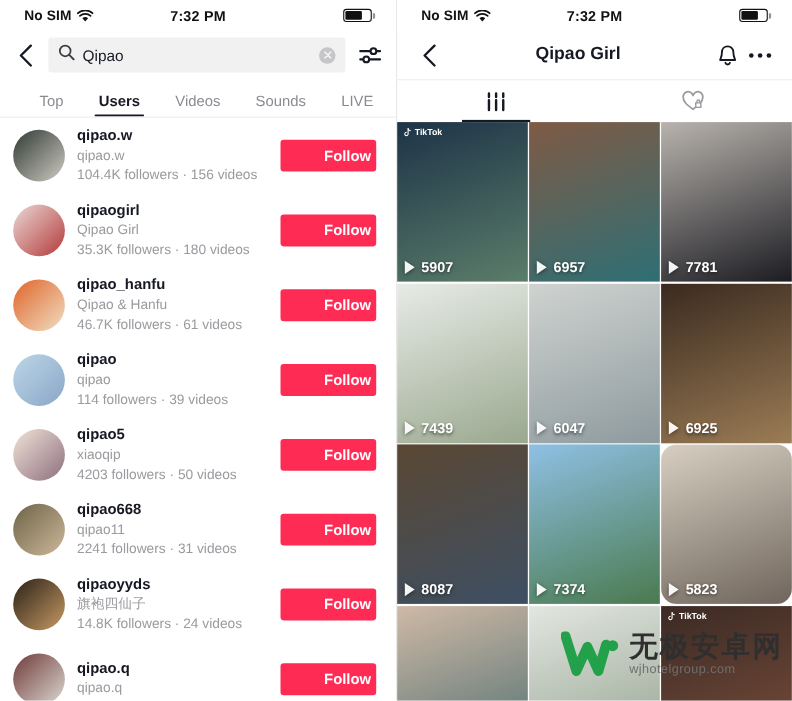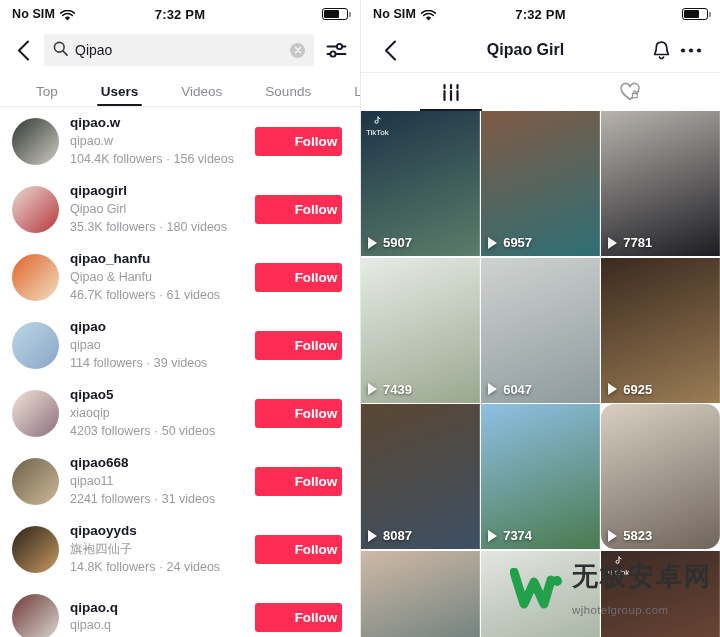--- a/index.html
+++ b/index.html
@@ -11,21 +11,21 @@
   }
   .screen { position:relative; width:720px; height:637px; display:flex; }
 
   
   .panel { width:360px; height:637px; position:relative; background:#fff; overflow:hidden; }
   .panel.right { border-left:1px solid #e8e8e8; }
 
   
   .statusbar {
     height:28px; display:flex; align-items:center;
-    padding:0 12px; position:relative; background:#fff;
+    padding:0 22px; position:relative; background:#fff;
   }
   .sb-left { display:flex; align-items:center; gap:5px; }
   .sb-sim { font-size:12.5px; font-weight:600; color:#111; letter-spacing:0.1px; }
   .sb-wifi { width:15px; height:12px; position:relative; display:inline-block; }
   .sb-time {
     position:absolute; left:0; right:0; text-align:center;
     font-size:13px; font-weight:700; color:#111; letter-spacing:0.2px;
   }
   .sb-right { margin-left:auto; display:flex; align-items:center; }
   .batt { width:26px; height:12.5px; border:1.6px solid #111; border-radius:3px; position:relative; }
@@ -45,21 +45,21 @@
   .search-value { font-size:14px; color:#161823; flex:1; }
   .clear-x {
     width:15px; height:15px; border-radius:50%; background:#c6c6c8;
     display:flex; align-items:center; justify-content:center; cursor:pointer; flex:none;
   }
   .clear-x svg { display:block; }
   .filter-btn { width:28px; height:30px; display:flex; align-items:center; justify-content:center; cursor:pointer; }
 
   
   .tabs {
-    height:34px; display:flex; align-items:flex-end; gap:15px;
+    height:34px; display:flex; align-items:flex-end; gap:4px;
     padding:0 22px; position:relative; overflow:hidden;
   }
   .tab {
     font-size:13.5px; color:#8a8b91; padding:0 14px 7px 14px;
     white-space:nowrap; cursor:pointer; position:relative; font-weight:500;
   }
   .tab.active { color:#161823; font-weight:700; }
   .tab.active::after {
     content:""; position:absolute; left:10px; right:10px; bottom:0;
     height:2.5px; background:#161823; border-radius:2px;
@@ -110,31 +110,31 @@
     position:absolute; left:7px; bottom:6px; display:flex; align-items:center; gap:6px;
     color:#fff; font-size:13px; font-weight:700; text-shadow:0 1px 3px rgba(0,0,0,.55);
   }
   .play-tri {
     width:0; height:0; border-left:9px solid rgba(255,255,255,.95);
     border-top:6px solid transparent; border-bottom:6px solid transparent;
     filter:drop-shadow(0 1px 2px rgba(0,0,0,.5));
   }
   .tt-badge {
     position:absolute; top:5px; left:5px; display:flex; align-items:center; gap:3px;
-    color:#fff; font-size:8px; font-weight:400;flex-direction:column;
+    color:#fff; font-size:8px; font-weight:700;
   }
 
   
   .wm {
     position:absolute; right:8px; bottom:21px; display:flex; align-items:center; gap:8px; z-index:50;
   }
   .wm-mark { width:54px; height:42px; position:relative; flex:none; }
   .wm-txt { display:flex; flex-direction:column; line-height:1; }
   .wm-cn { font-size:26px; font-weight:700; color:#2f2f2f; letter-spacing:2px; }
-  .wm-url { font-size:11.5px; color:#6e6e6e; letter-spacing:.4px; margin-top:16px; }
+  .wm-url { font-size:11.5px; color:#6e6e6e; letter-spacing:.4px; margin-top:4px; }
 </style>
 </head>
 <body>
 
 <div class="screen">
 
   <div class="panel left">
 
     <div class="statusbar">
       <div class="sb-left">

